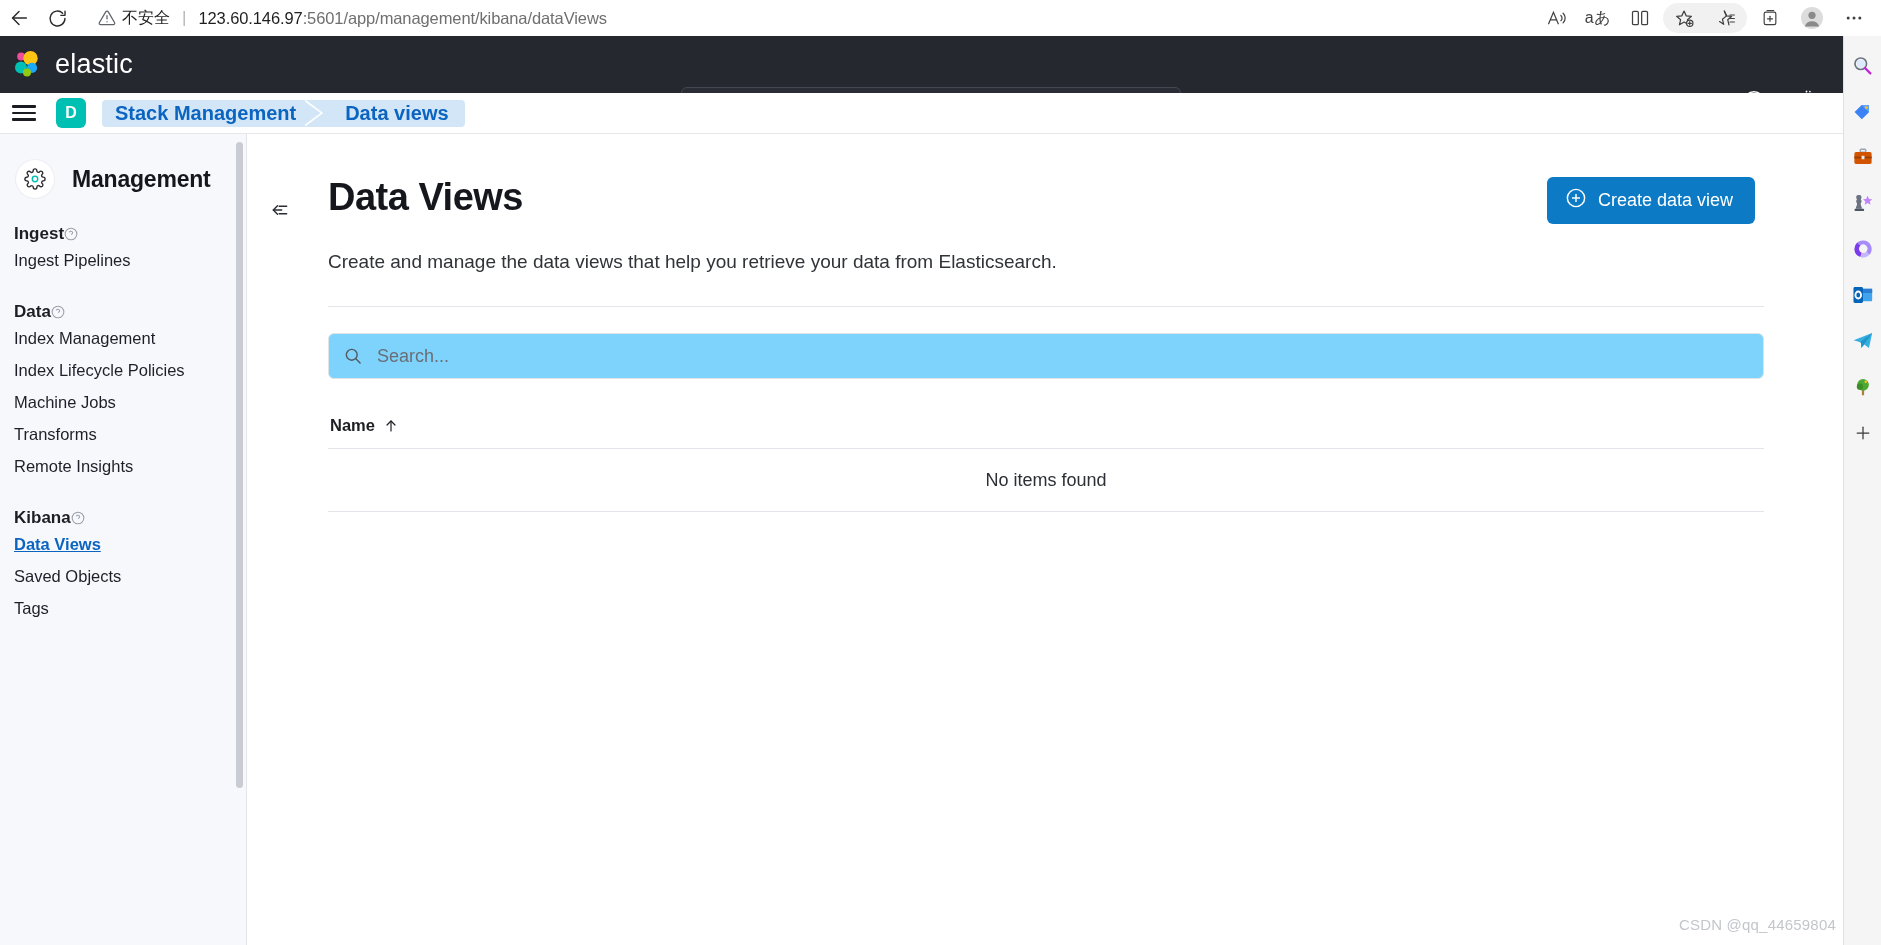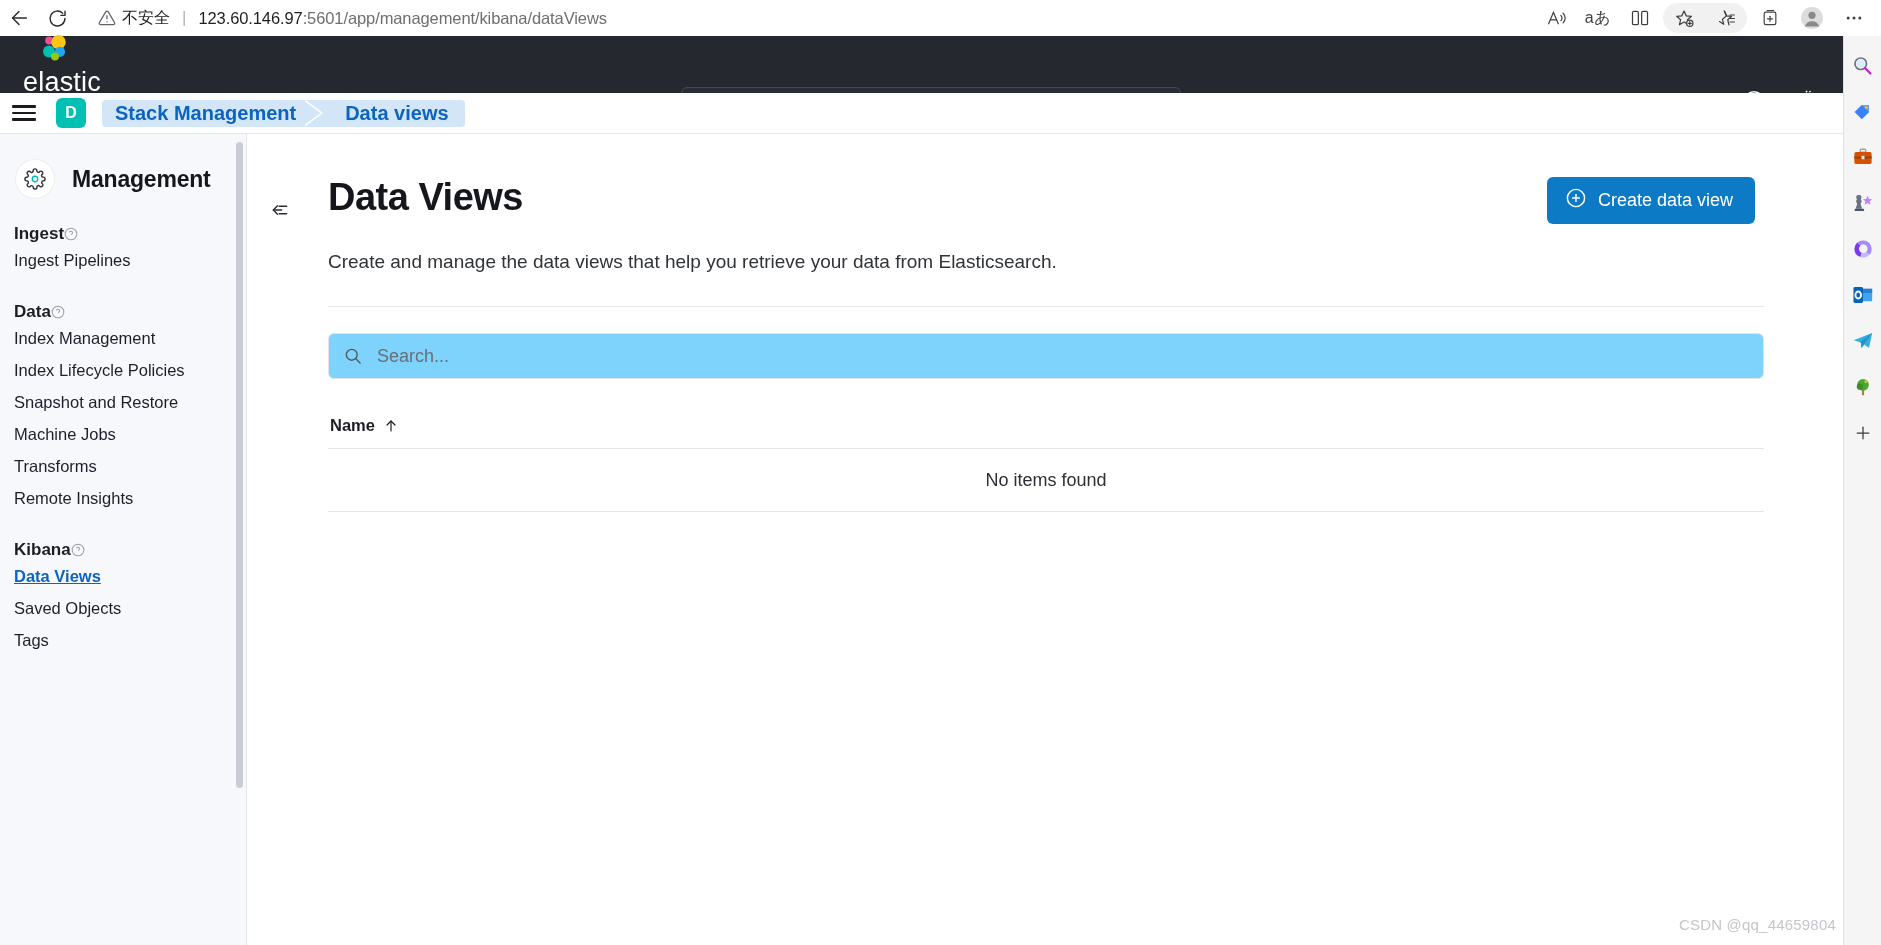--- a/index.html
+++ b/index.html
@@ -72,21 +72,21 @@
     margin: 0 2px;
   }
 
   
   .elastic-header {
     position: absolute; top: 36px; left: 0;
     width: 1843px; height: 57px;
     background: #25282f;
     display: flex; align-items: center;
   }
-  .brand { display: flex; align-items: center; margin-left: 12px; flex-direction: column; }
+  .brand { display: flex; align-items: center; margin-left: 12px; }
   .brand-text {
     color: #ffffff; font-size: 27px; font-weight: 400;
     margin-left: 11px; letter-spacing: 0.2px;
   }
   .global-search {
     position: absolute; left: 681px; top: 51px;
     width: 500px; height: 37px;
     background: #2a2d35;
     border: 1px solid #434852;
     border-radius: 6px;
@@ -466,21 +466,20 @@
       <span class="q-ico">
           <svg width="14" height="14" viewBox="0 0 24 24" fill="none" stroke="currentColor" stroke-width="1.8">
             <circle cx="12" cy="12" r="10"></circle>
             <path d="M9.2 9a2.9 2.9 0 0 1 5.6 1c0 2-2.8 2.8-2.8 2.8"></path>
             <line x1="12" y1="17.2" x2="12.01" y2="17.2"></line>
           </svg>
         </span>
     </div>
     <div class="sb-item">Index Management</div>
     <div class="sb-item">Index Lifecycle Policies</div>
-    <div class="sb-item">Snapshot and Restore</div>
     <div class="sb-item">Machine Jobs</div>
     <div class="sb-item">Transforms</div>
     <div class="sb-item">Remote Insights</div>
   </div>
 
 
   <div class="sb-group">
     <div class="sb-group-title">
       <span>Kibana</span>
       <span class="q-ico">

